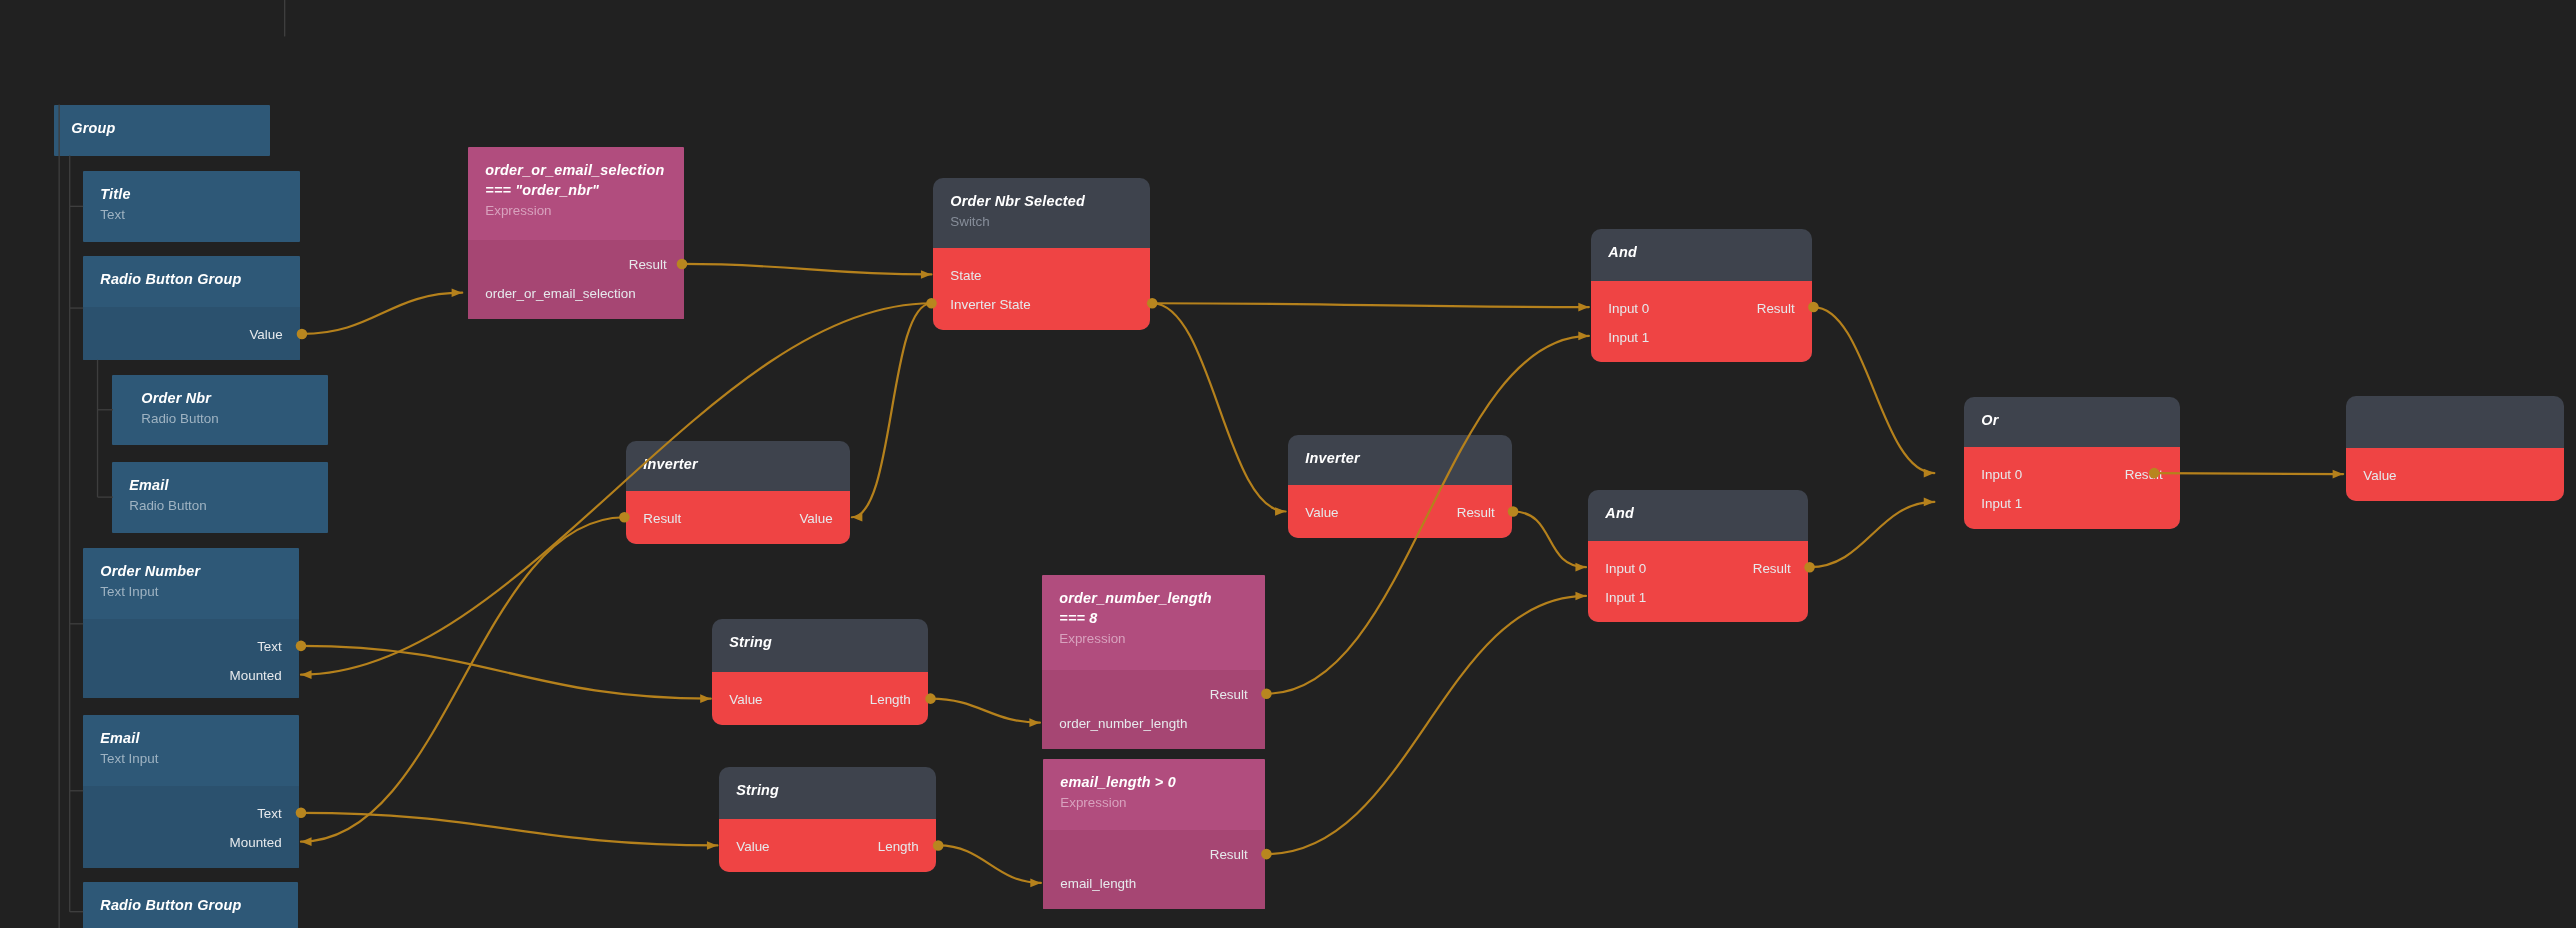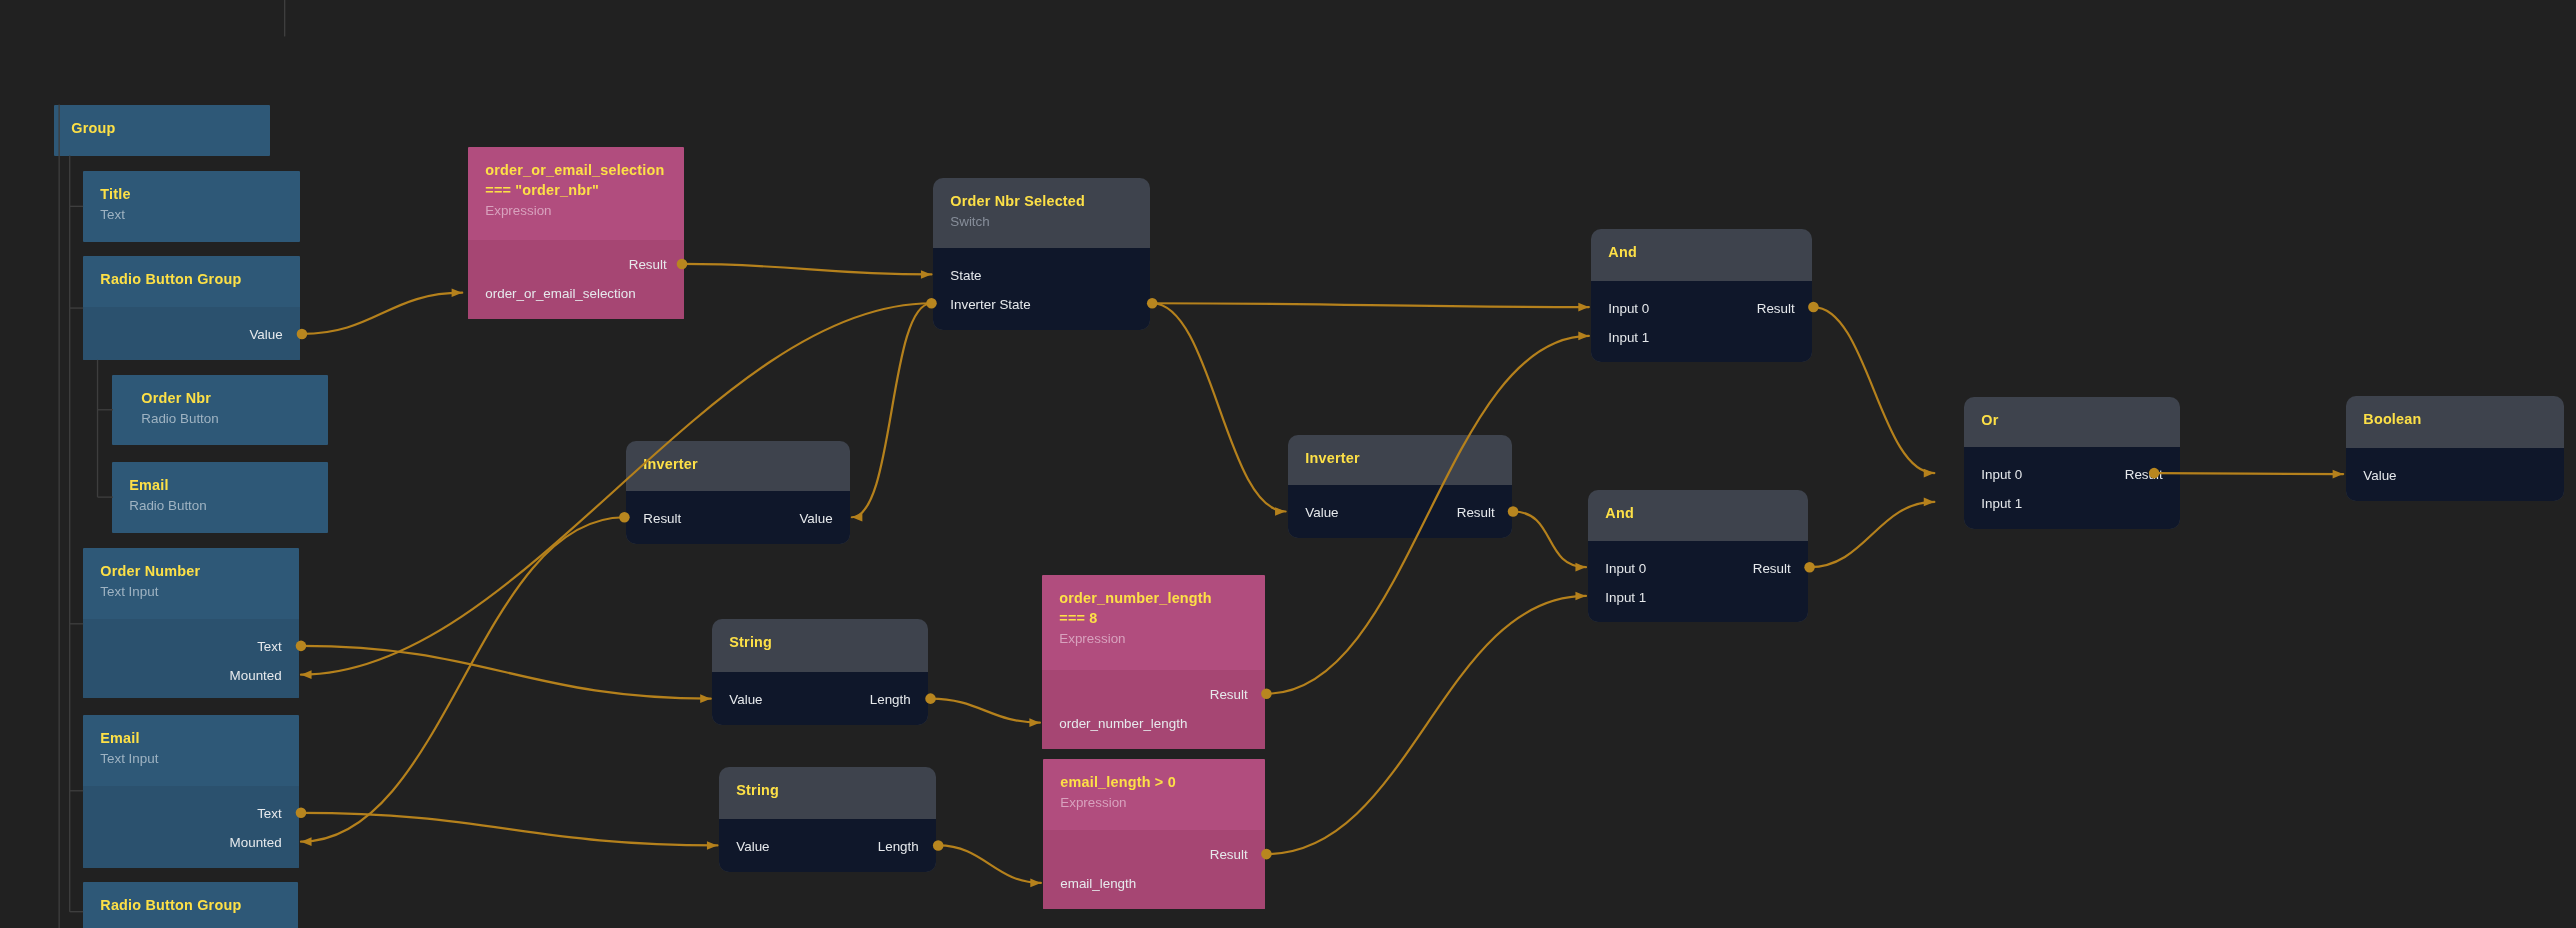--- a/index.html
+++ b/index.html
@@ -4,33 +4,33 @@
 <style>
   html,body{margin:0;padding:0;background:#212121;}
   body{width:2576px;height:928px;overflow:hidden;position:relative;
        font-family:"Liberation Sans",sans-serif;color:#eceff2;}
   #canvas{position:absolute;left:0;top:0;width:2576px;height:928px;}
   #nodes{position:absolute;left:0;top:0;z-index:1;}
   #wires{position:absolute;left:0;top:0;z-index:2;pointer-events:none;}
   .node{position:absolute;box-sizing:border-box;overflow:hidden;border-radius:1px;}
   .node-header{box-sizing:border-box;padding:12.5px 17.3px 0 17.3px;}
   .node-title{font-size:14.4px;font-weight:700;line-height:20px;letter-spacing:0.2px;
-              color:#fde047;white-space:pre-line;}
+              color:#ffffff;white-space:pre-line;font-style:italic;}
   .node-subtitle{font-size:13.4px;line-height:19px;margin-top:1px;}
   .node-body{position:absolute;left:0;right:0;bottom:0;}
   .port-row{display:flex;justify-content:space-between;height:29px;line-height:29px;
             padding:0 17.3px;font-size:13.4px;color:#e6e9ec;}
   .port-label.right{margin-left:auto;text-align:right;}
   
   .kind-blue{background:#2e5877;}
   .kind-blue .node-body{background:#2b516e;}
   .kind-blue .node-subtitle{color:#9fb3c2;}
   
   .kind-gray{background:#3e434d;border-radius:10px;}
-  .kind-gray .node-body{background:#0f172a;}
+  .kind-gray .node-body{background:#ef4444;}
   .kind-gray .node-subtitle{color:#878e9a;}
   
   .kind-pink{background:#b14d7e;}
   .kind-pink .node-body{background:#a64673;}
   .kind-pink .node-subtitle{color:#d8a2be;}
 </style>
 </head>
 <body>
 
 <div id="canvas">
@@ -239,23 +239,20 @@
           <div class="port-row">
             <span class="port-label left">Input 0</span>
             <span class="port-label right">Result</span>
           </div>
           <div class="port-row">
             <span class="port-label left">Input 1</span>
           </div>
         </div>
       </div>
       <div class="node kind-gray" style="left: 2346px; top: 396px; width: 218px; height: 105px;">
-        <div class="node-header" style="height: 52px;">
-          <div class="node-title">Boolean</div>
-        </div>
         <div class="node-body" style="top: 52px; padding-top: 12.5px;">
           <div class="port-row">
             <span class="port-label left">Value</span>
           </div>
         </div>
       </div>
     </div>
 <svg id="wires" width="2576" height="928" viewBox="0 0 2683 967">
       <defs>
         <marker id="arrow" markerUnits="userSpaceOnUse" markerWidth="14" markerHeight="10" refX="12.5" refY="5" orient="auto">

